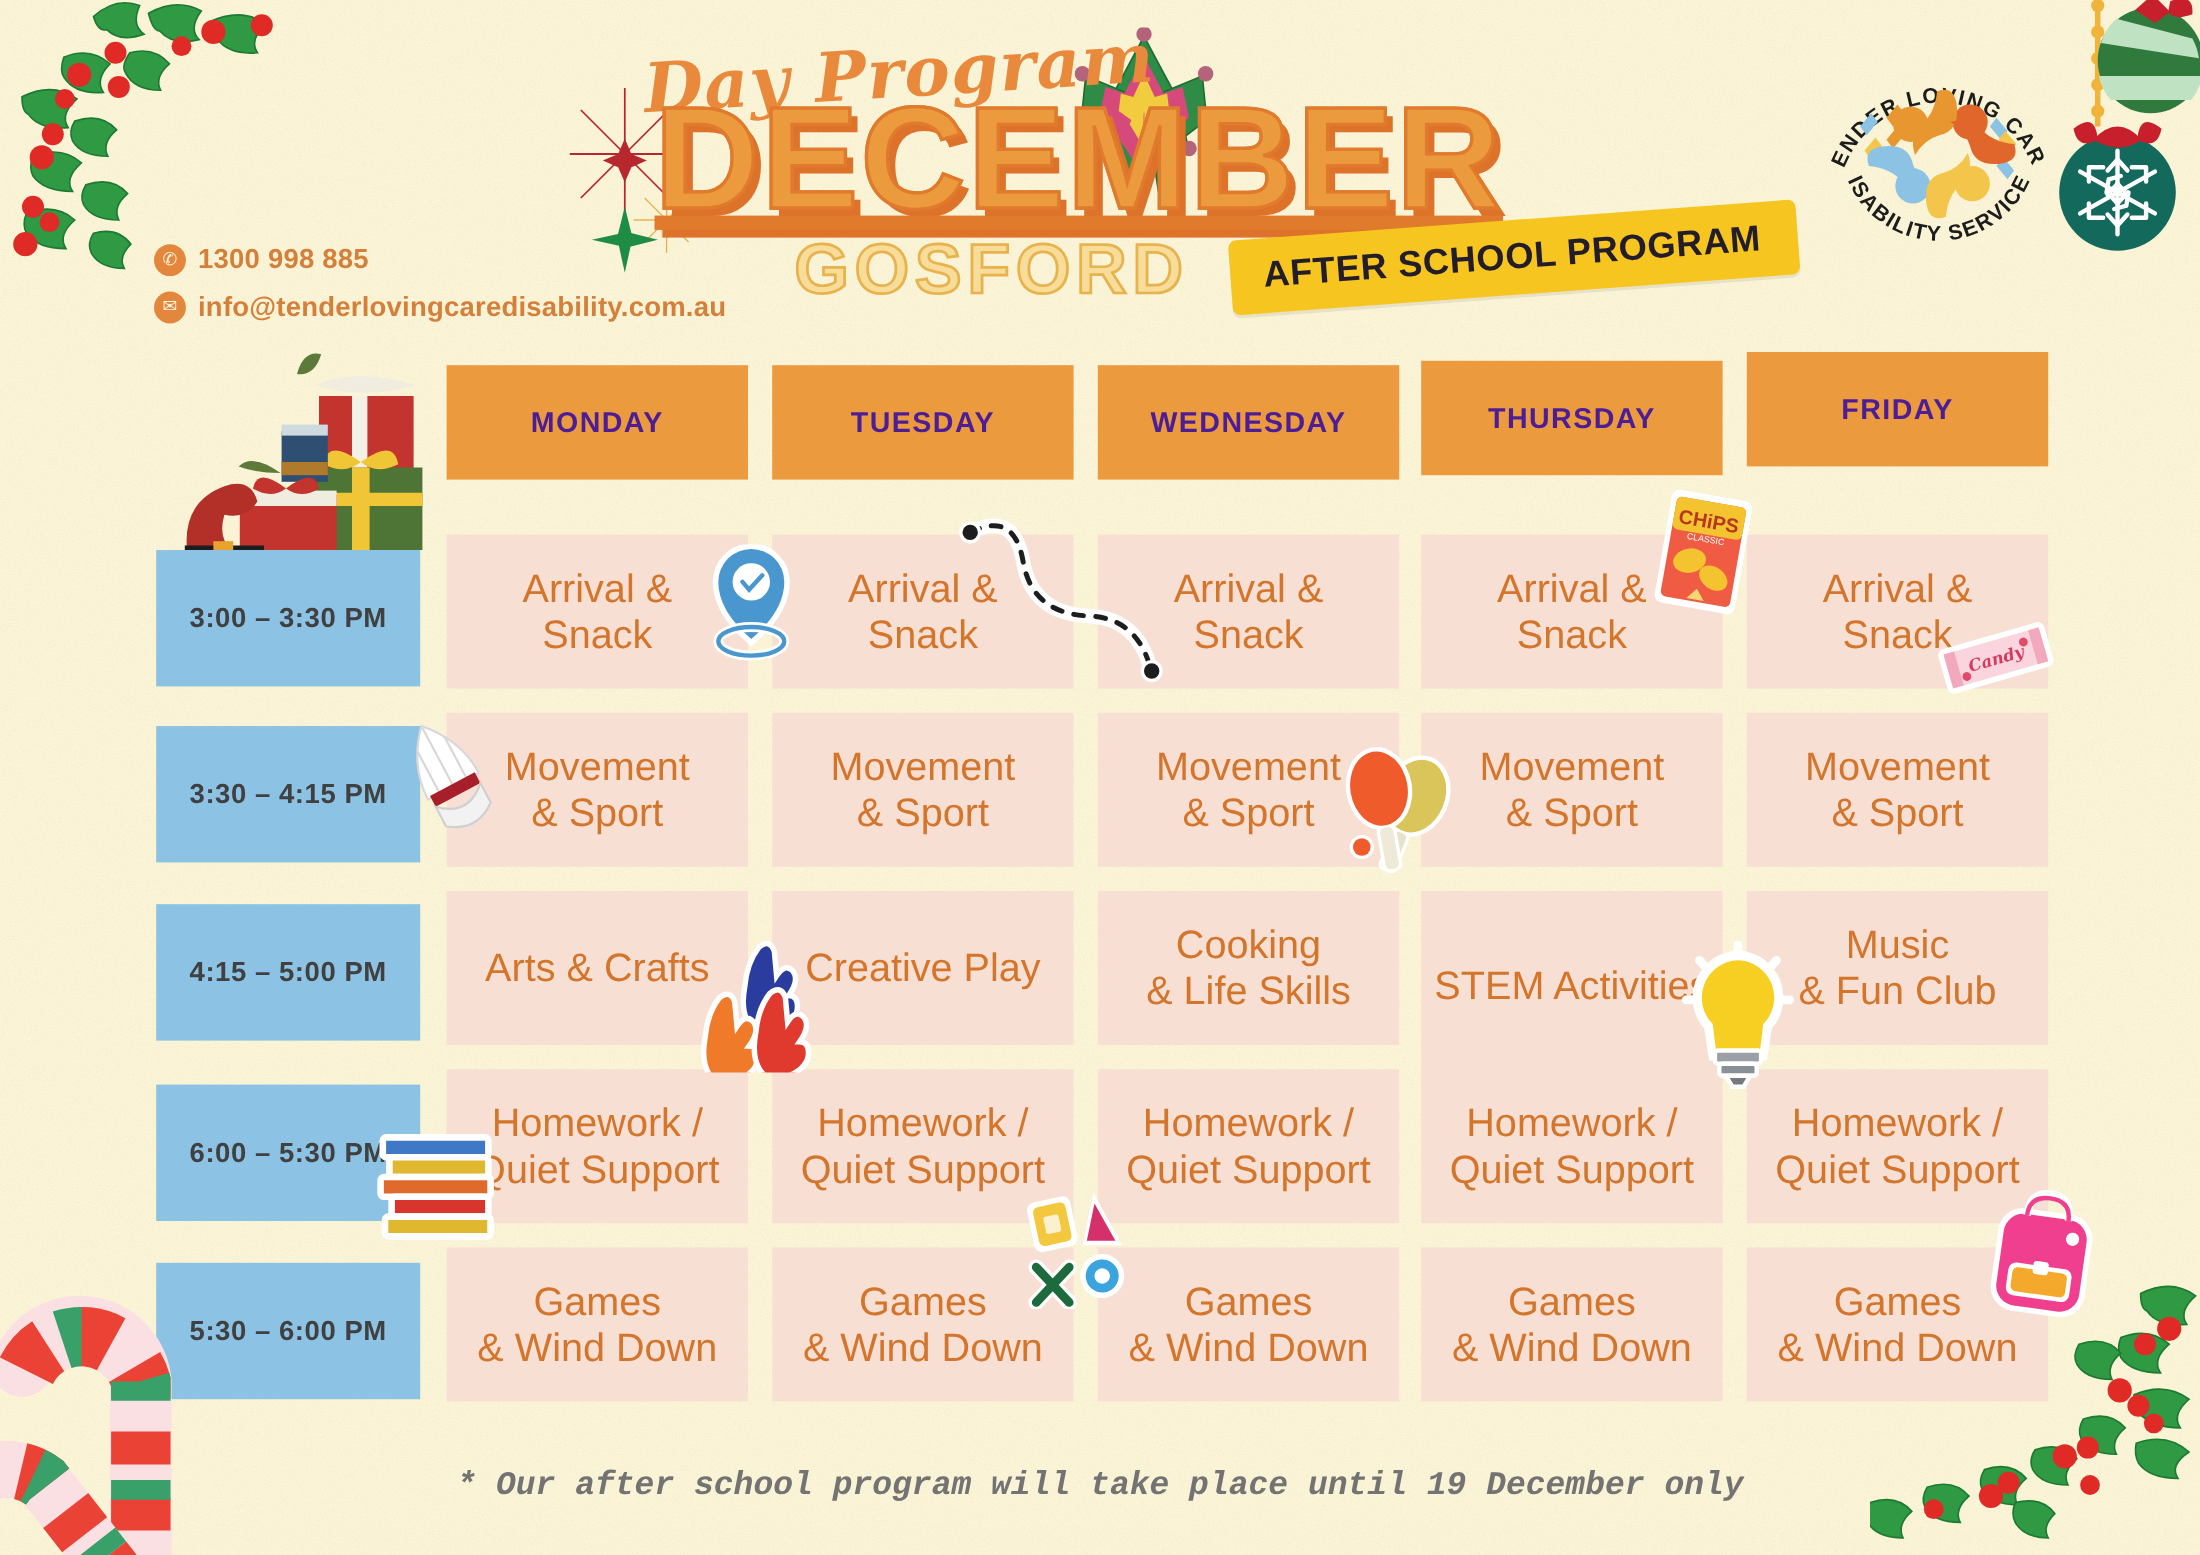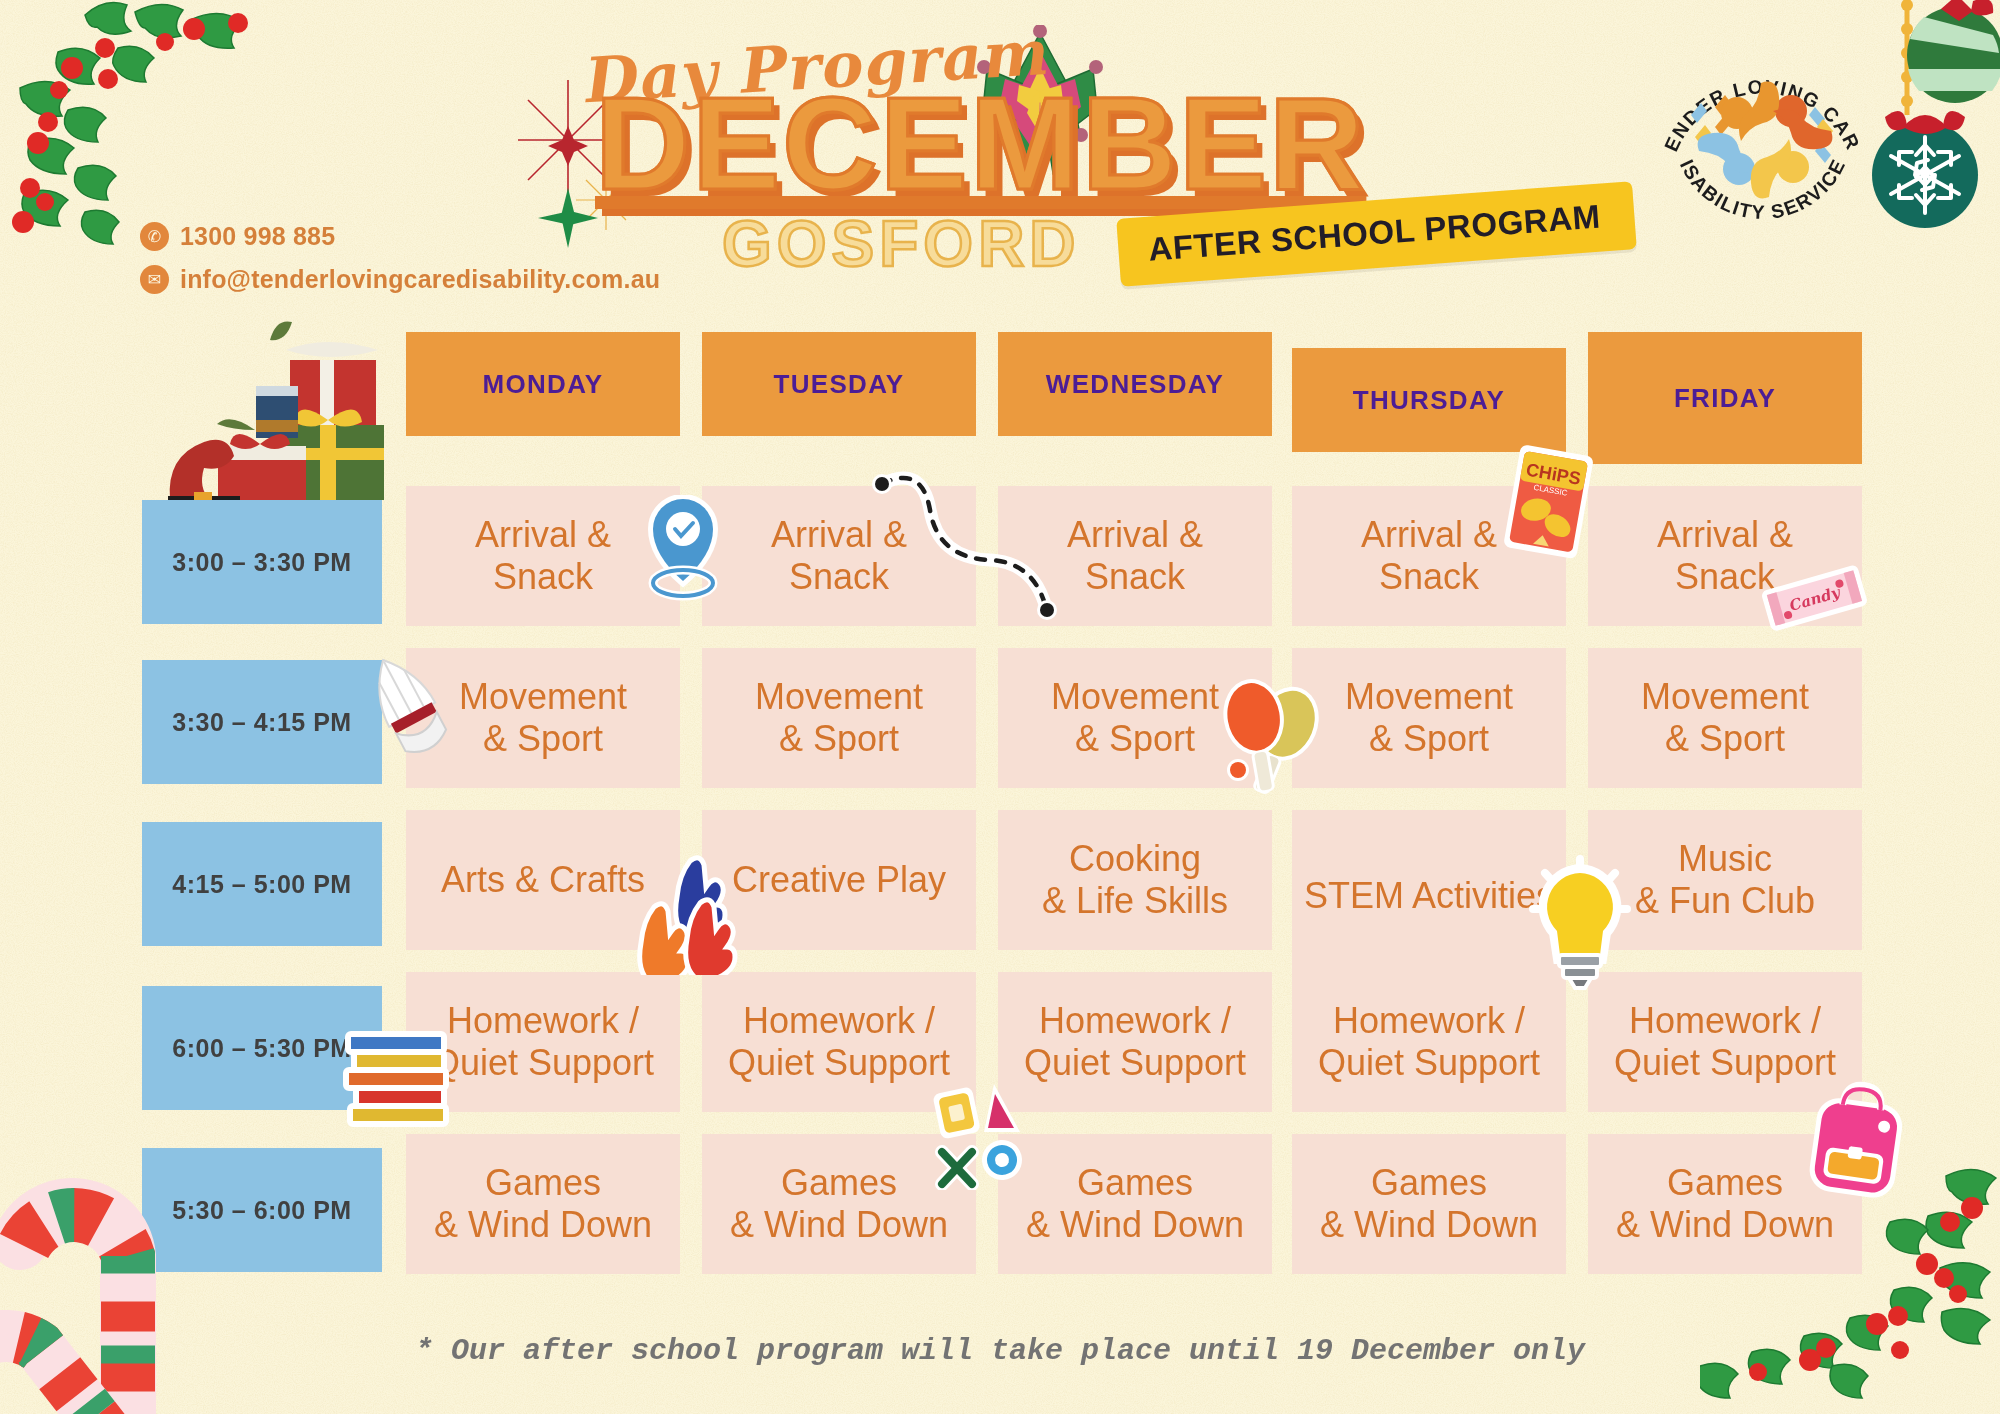--- a/index.html
+++ b/index.html
@@ -352,24 +352,24 @@
 
   <div class="cell dayhead" style="left:406px;top:332px;width:274px;height:104px">
       <span>MONDAY</span>
     </div>
   <div class="cell dayhead" style="left:702px;top:332px;width:274px;height:104px">
       <span>TUESDAY</span>
     </div>
   <div class="cell dayhead" style="left:998px;top:332px;width:274px;height:104px">
       <span>WEDNESDAY</span>
     </div>
-  <div class="cell dayhead" style="left:1292px;top:348px;width:274px;height:104px">
+  <div class="cell dayhead" style="left:1292px;top:328px;width:274px;height:104px">
       <span>THURSDAY</span>
     </div>
-  <div class="cell dayhead" style="left:1588px;top:332px;width:274px;height:132px">
+  <div class="cell dayhead" style="left:1588px;top:320px;width:274px;height:104px">
       <span>FRIDAY</span>
     </div>
 
   <div class="cell timecell" style="left:142px;top:500px;width:240px;height:124px">
       <span>3:00 – 3:30 PM</span>
     </div>
   <div class="cell timecell" style="left:142px;top:660px;width:240px;height:124px">
       <span>3:30 – 4:15 PM</span>
     </div>
   <div class="cell timecell" style="left:142px;top:822px;width:240px;height:124px">

